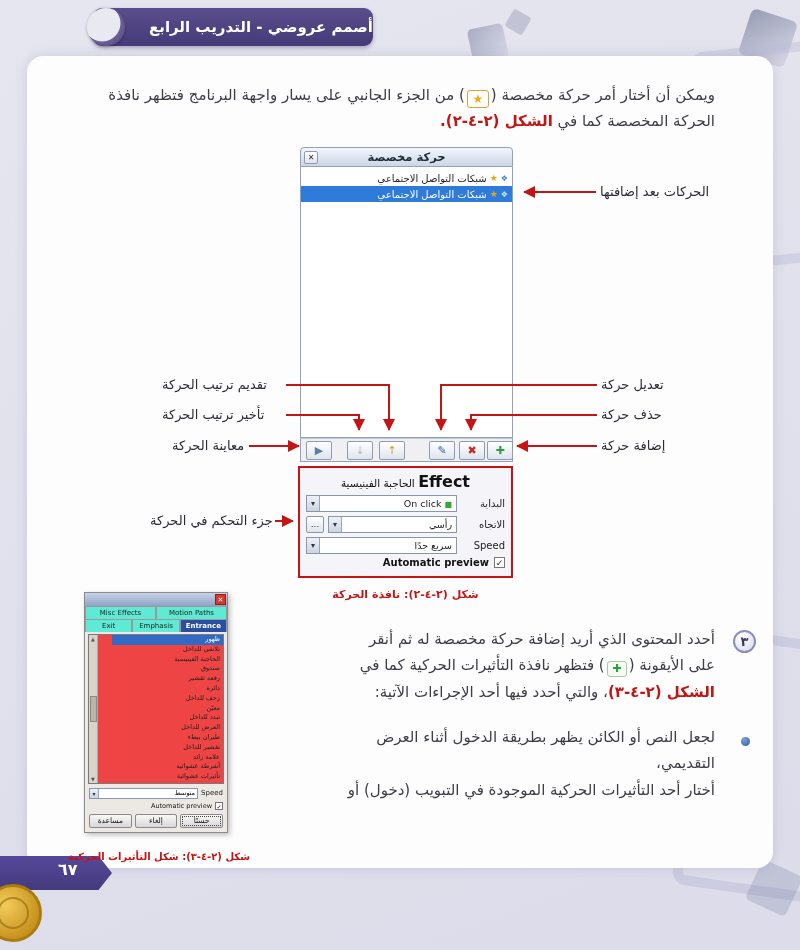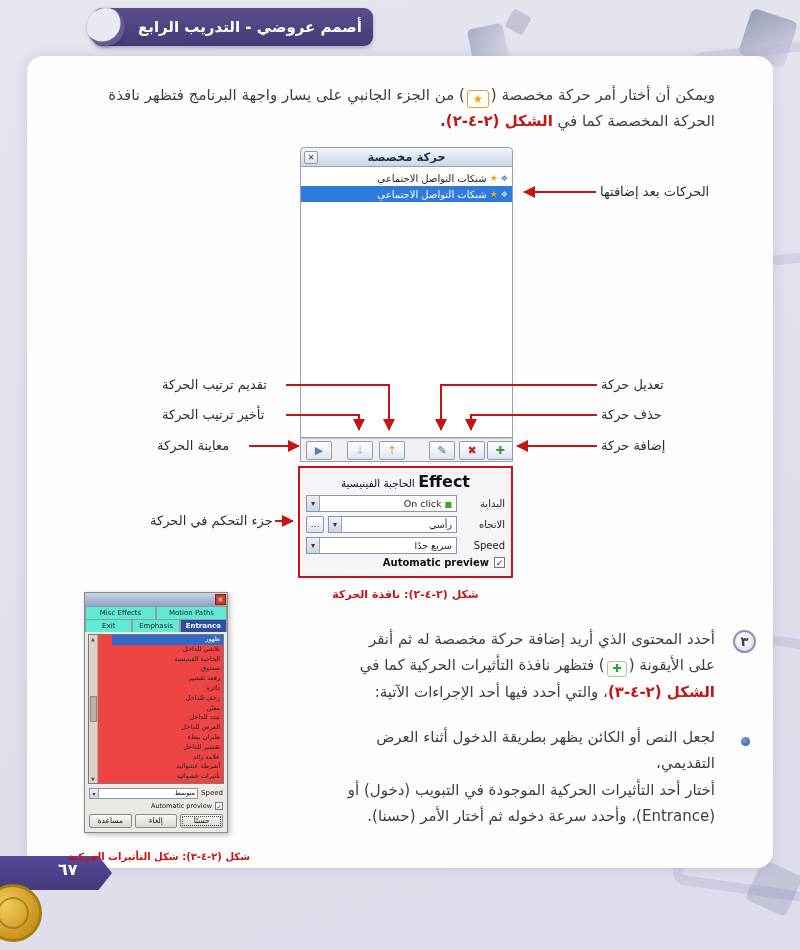--- a/index.html
+++ b/index.html
@@ -11,21 +11,21 @@
   .sq1 { left:744px; top:14px; width:48px; height:48px; transform:rotate(18deg); background:linear-gradient(135deg,rgba(60,70,110,.45),rgba(120,130,170,.12)); border-radius:6px; }
   .sq2 { left:470px; top:26px; width:36px; height:36px; transform:rotate(-12deg); background:linear-gradient(135deg,rgba(70,80,120,.38),rgba(120,130,170,.1)); border-radius:5px; }
   .sq3 { left:508px; top:12px; width:20px; height:20px; transform:rotate(30deg); background:rgba(90,100,140,.25); border-radius:3px; }
   .frame1 { left:700px; top:40px; width:240px; height:220px; border:10px solid rgba(185,185,214,.4); border-radius:14px; transform:rotate(-6deg); }
   .frame2 { left:688px; top:640px; width:220px; height:260px; border:10px solid rgba(185,185,214,.45); border-radius:14px; transform:rotate(8deg); }
   .sq4 { left:752px; top:866px; width:44px; height:44px; transform:rotate(25deg); background:rgba(100,110,150,.22); border-radius:5px; }
 
   .content-panel { position:absolute; left:27px; top:56px; width:746px; height:812px; background:#fdfdfe; border-radius:16px; box-shadow:0 0 12px rgba(120,120,160,.25); z-index:1; }
 
   
-  .banner { position:absolute; left:93px; top:8px; width:280px; height:38px; background:linear-gradient(#5a4f8c,#453a78); border-radius:9px; z-index:3; color:#fff; font-weight:bold; font-size:15px; line-height:38px; text-align:center; padding-left:34px; box-shadow:0 2px 4px rgba(60,50,100,.35); }
+  .banner { position:absolute; left:93px; top:8px; width:280px; height:38px; background:linear-gradient(#5a4f8c,#453a78); border-radius:9px; z-index:3; color:#fff; font-weight:bold; font-size:15px; line-height:38px; padding-left:34px; box-shadow:0 2px 4px rgba(60,50,100,.35); }
   .banner-swoosh { position:absolute; left:-6px; top:0px; width:38px; height:38px; border-radius:50%; background:radial-gradient(circle at 40% 40%, #e9e9f2 55%, #6a5f96 58%, #4b4080 100%); box-shadow:0 1px 3px rgba(0,0,0,.3); }
 
   .body-text { color:#3d3d46; font-size:15px; line-height:1.75; text-align:right; font-weight:500; }
   .red { color:#c41414; font-weight:bold; }
 
   .intro { position:absolute; right:85px; top:82px; width:630px; z-index:3; }
   .inline-icon-box { display:inline-block; width:22px; height:18px; border:1px solid #e0a13c; border-radius:3px; background:#fffef8; text-align:center; line-height:16px; font-size:12px; color:#f0a817; vertical-align:-3px; margin:0 2px; }
   .inline-plus-box { display:inline-block; width:20px; height:16px; border:1px solid #aec5a6; border-radius:3px; background:#f5faf3; text-align:center; line-height:14px; font-size:11px; color:#2e9e44; font-weight:bold; vertical-align:-2px; margin:0 2px; }
 
   
@@ -186,21 +186,21 @@
     </div>
     <div class="fx-auto">
       <span class="chk">✓</span>
       <span>Automatic preview</span>
     </div>
   </div>
 
   <div class="co-label" style="left:600px; top:184px;">الحركات بعد إضافتها</div>
   <div class="co-label" style="left:162px; top:377px;">تقديم ترتيب الحركة</div>
   <div class="co-label" style="left:162px; top:407px;">تأخير ترتيب الحركة</div>
-  <div class="co-label" style="left:157px; top:438px;">معاينة الحركة</div>
+  <div class="co-label" style="left:172px; top:438px;">معاينة الحركة</div>
   <div class="co-label" style="left:601px; top:377px;">تعديل حركة</div>
   <div class="co-label" style="left:601px; top:407px;">حذف حركة</div>
   <div class="co-label" style="left:601px; top:438px;">إضافة حركة</div>
   <div class="co-label" style="left:150px; top:513px;">جزء التحكم في الحركة</div>
 
   <svg class="arrows" width="800" height="950">
     <defs>
       <marker id="ah" markerWidth="7" markerHeight="7" refX="5.5" refY="3" orient="auto">
         <path d="M0,0 L6,3 L0,6 Z" fill="#c41414"></path>
       </marker>
@@ -277,21 +277,20 @@
   <div class="step3-text body-text">
     <span>أحدد المحتوى الذي أريد إضافة حركة مخصصة له ثم أنقر</span><br>
     <span>على الأيقونة (</span><span class="inline-plus-box"><span>✚</span></span><span>) فتظهر نافذة التأثيرات الحركية كما في</span><br>
     <span class="red">الشكل (٢-٤-٣)</span><span>، والتي أحدد فيها أحد الإجراءات الآتية:</span>
   </div>
 
   <div class="bullet-dot"></div>
   <div class="bullet-text body-text">
     <span>لجعل النص أو الكائن يظهر بطريقة الدخول أثناء العرض التقديمي،</span><br>
     <span>أختار أحد التأثيرات الحركية الموجودة في التبويب (دخول) أو</span><br>
-    <span>(Entrance)، وأحدد سرعة دخوله ثم أختار الأمر (حسنا).</span>
   </div>
 
   <div class="footer-banner"></div>
   <div class="footer-num">٦٧</div>
   <div class="seal">
     <div class="seal-inner"></div>
   </div>
 
 </div>
 

